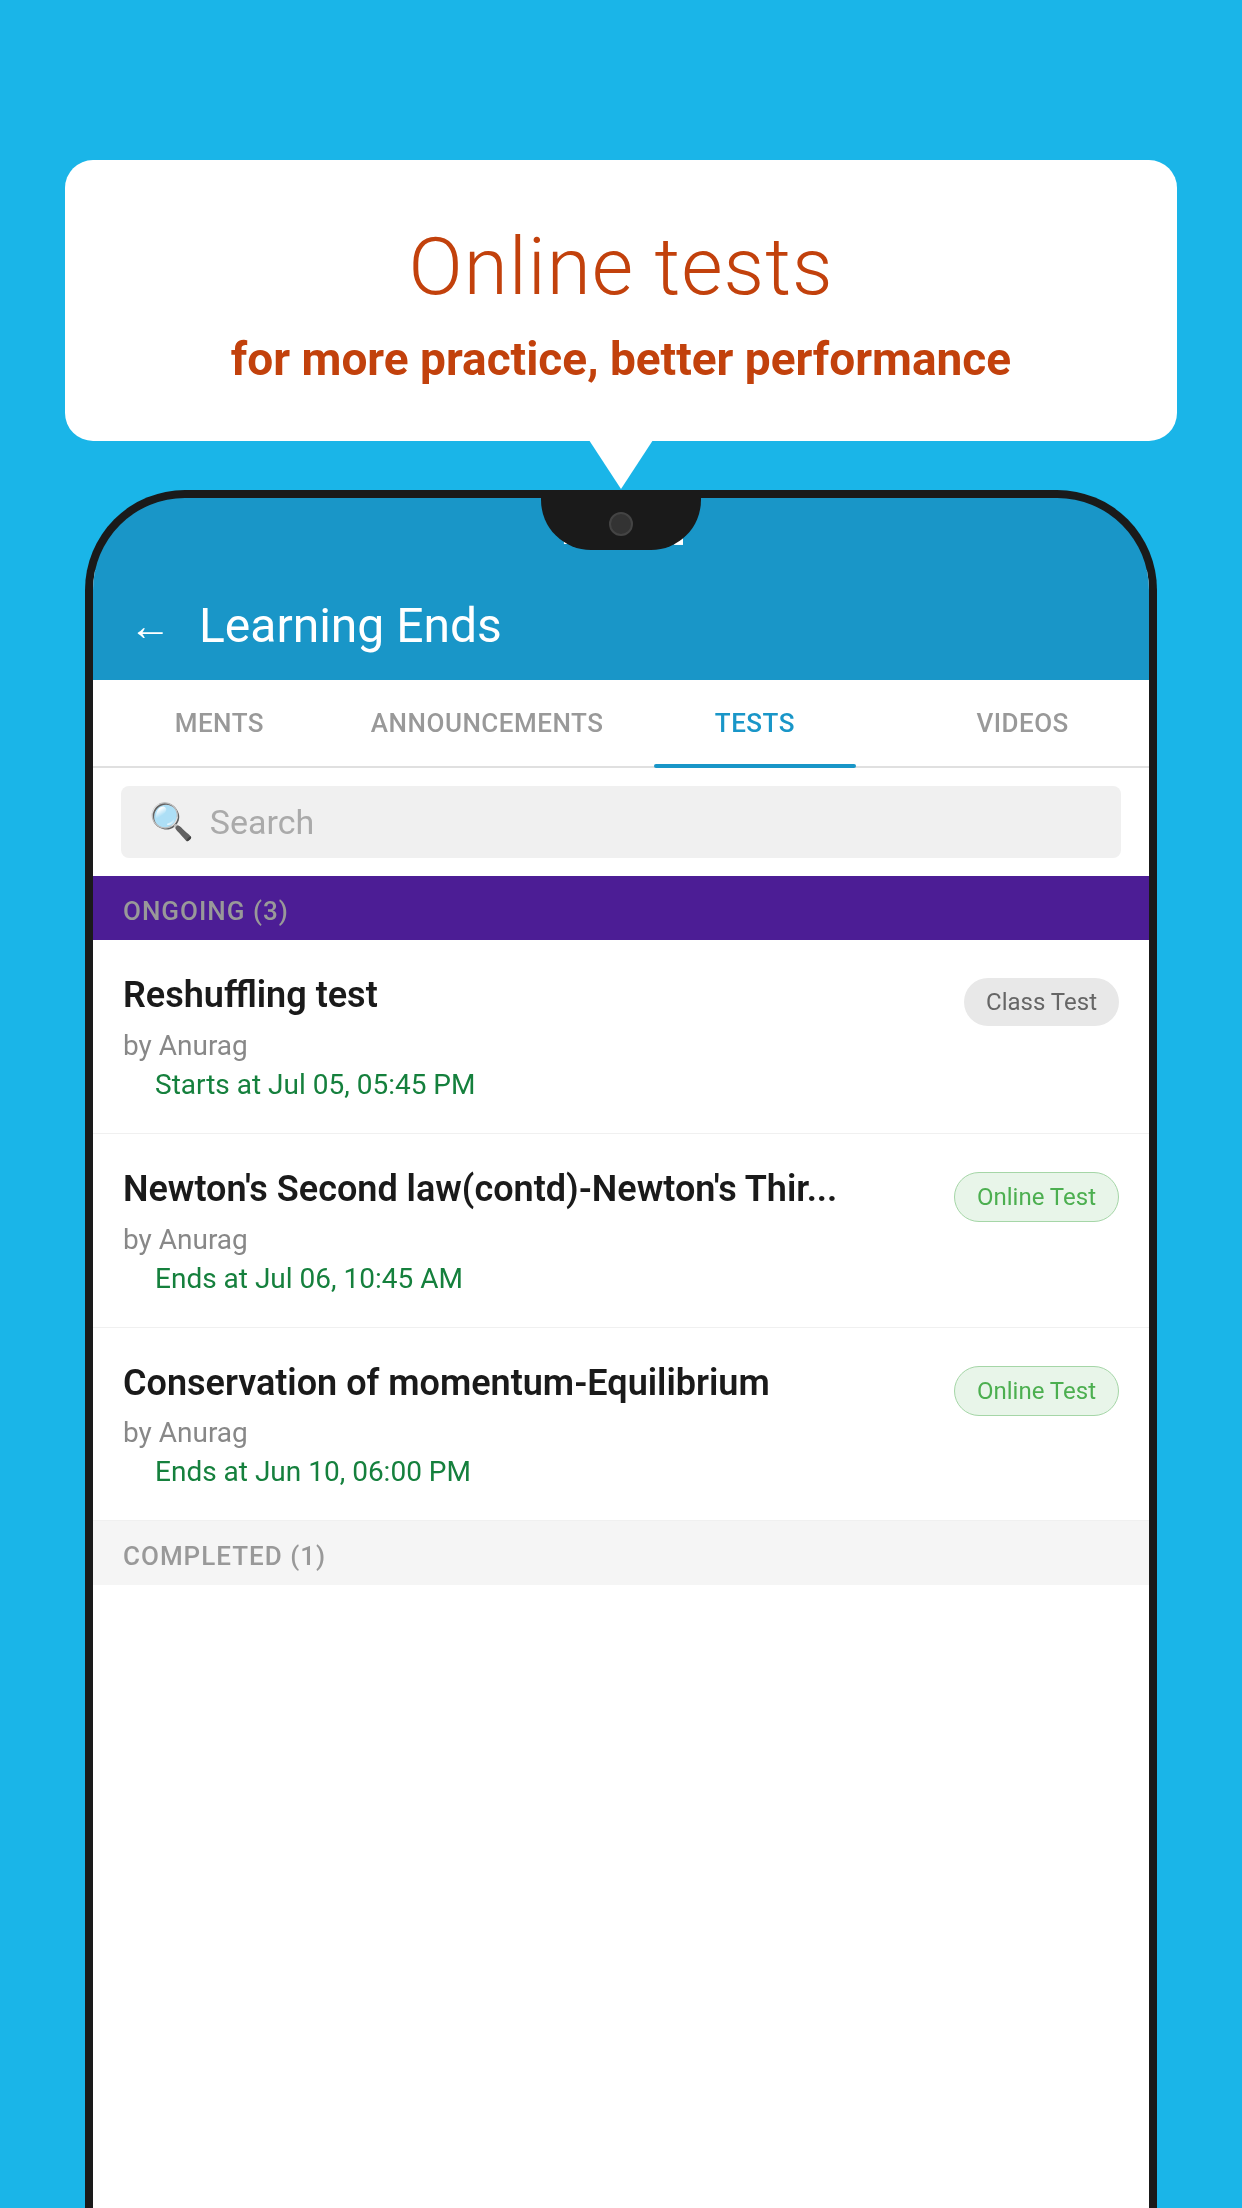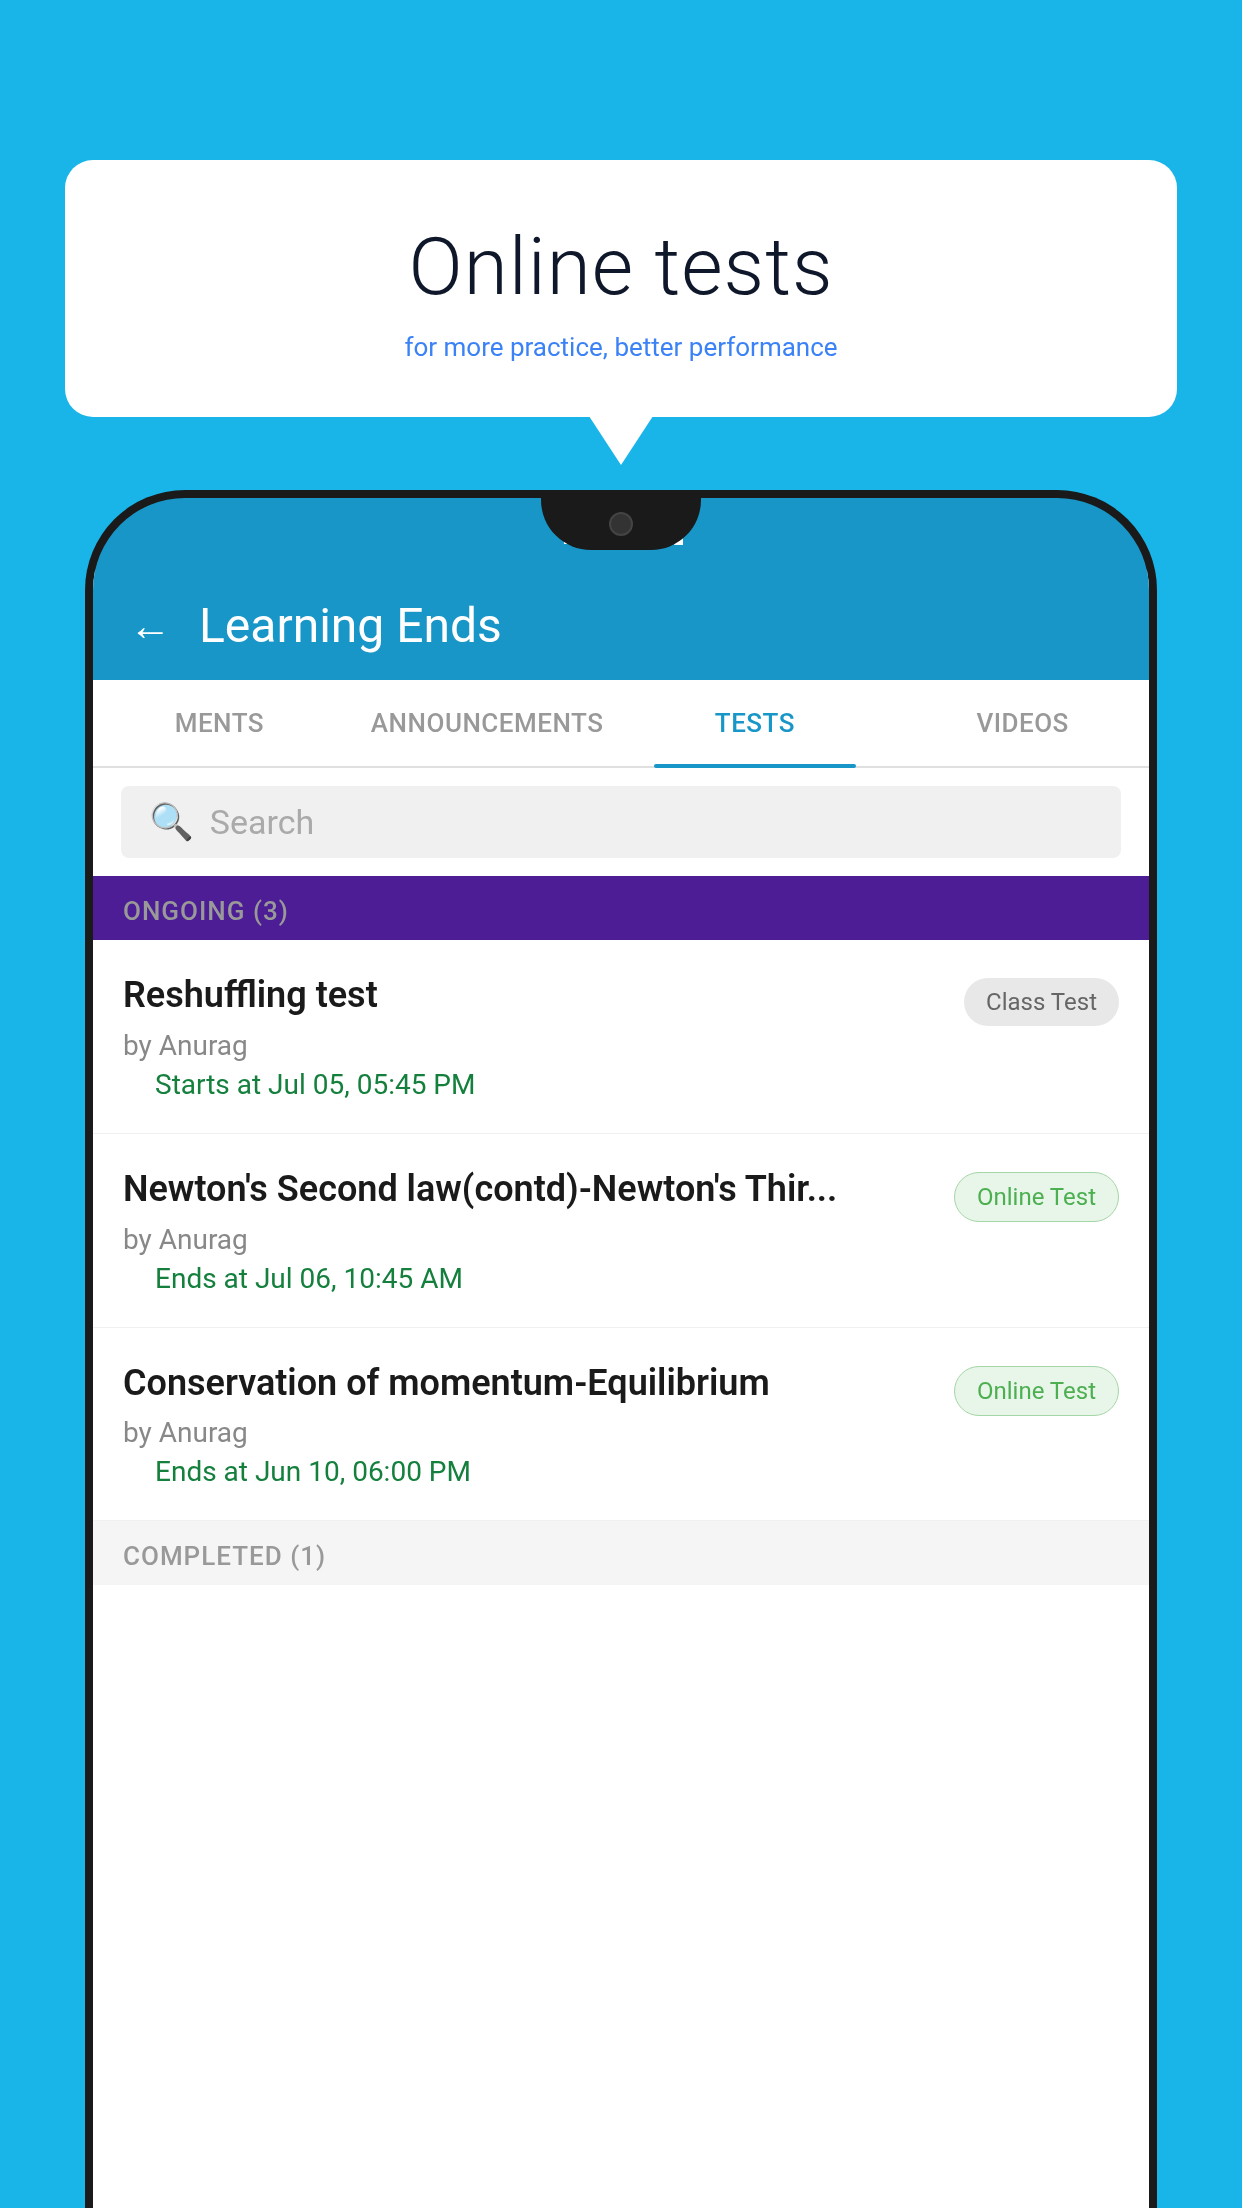--- a/index.html
+++ b/index.html
@@ -36,31 +36,31 @@
       left: 50%;
       transform: translateX(-50%);
       width: 0;
       height: 0;
       border-left: 34px solid transparent;
       border-right: 34px solid transparent;
       border-top: 52px solid #ffffff;
     }
 
     .bubble-title {
-      color: #0f172a;
+      color: #c2410c;
       font-size: 80px;
       font-weight: 300;
       letter-spacing: 1px;
     }
 
     .bubble-subtitle {
-      color: #3b82f6;
-      font-size: 26px;
+      color: #c2410c;
+      font-size: 46px;
       margin-top: 18px;
-      font-weight: 400;
+      font-weight: 700;
     }
 
     
     .phone-frame {
       position: absolute;
       top: 490px;
       left: 85px;
       right: 85px;
       bottom: 0;
       background: #1a1a1a;

